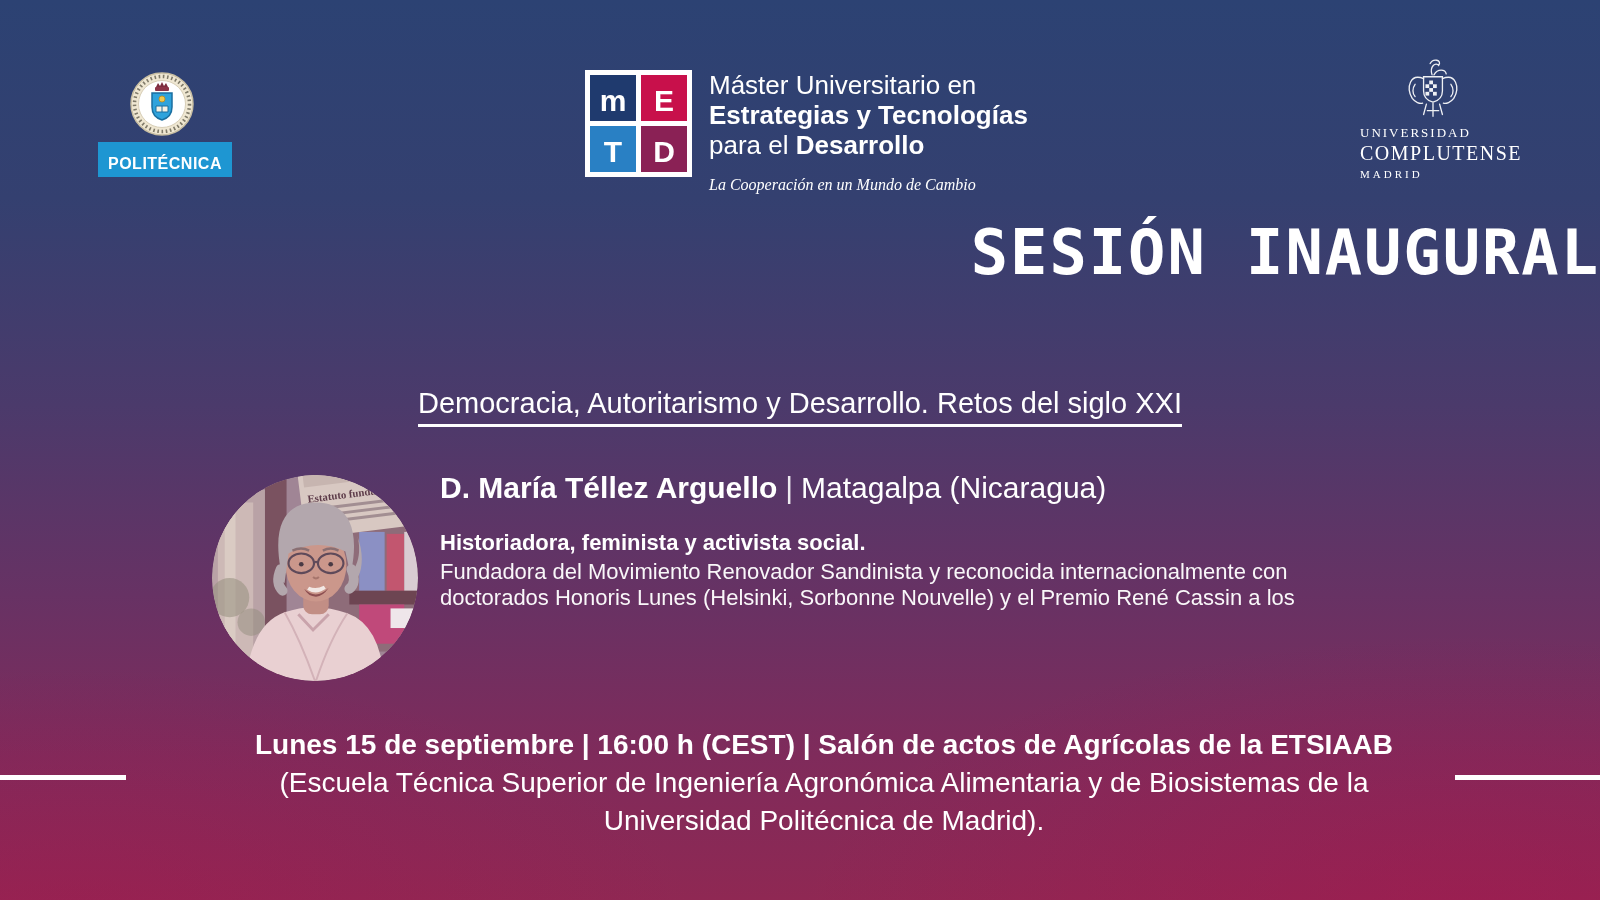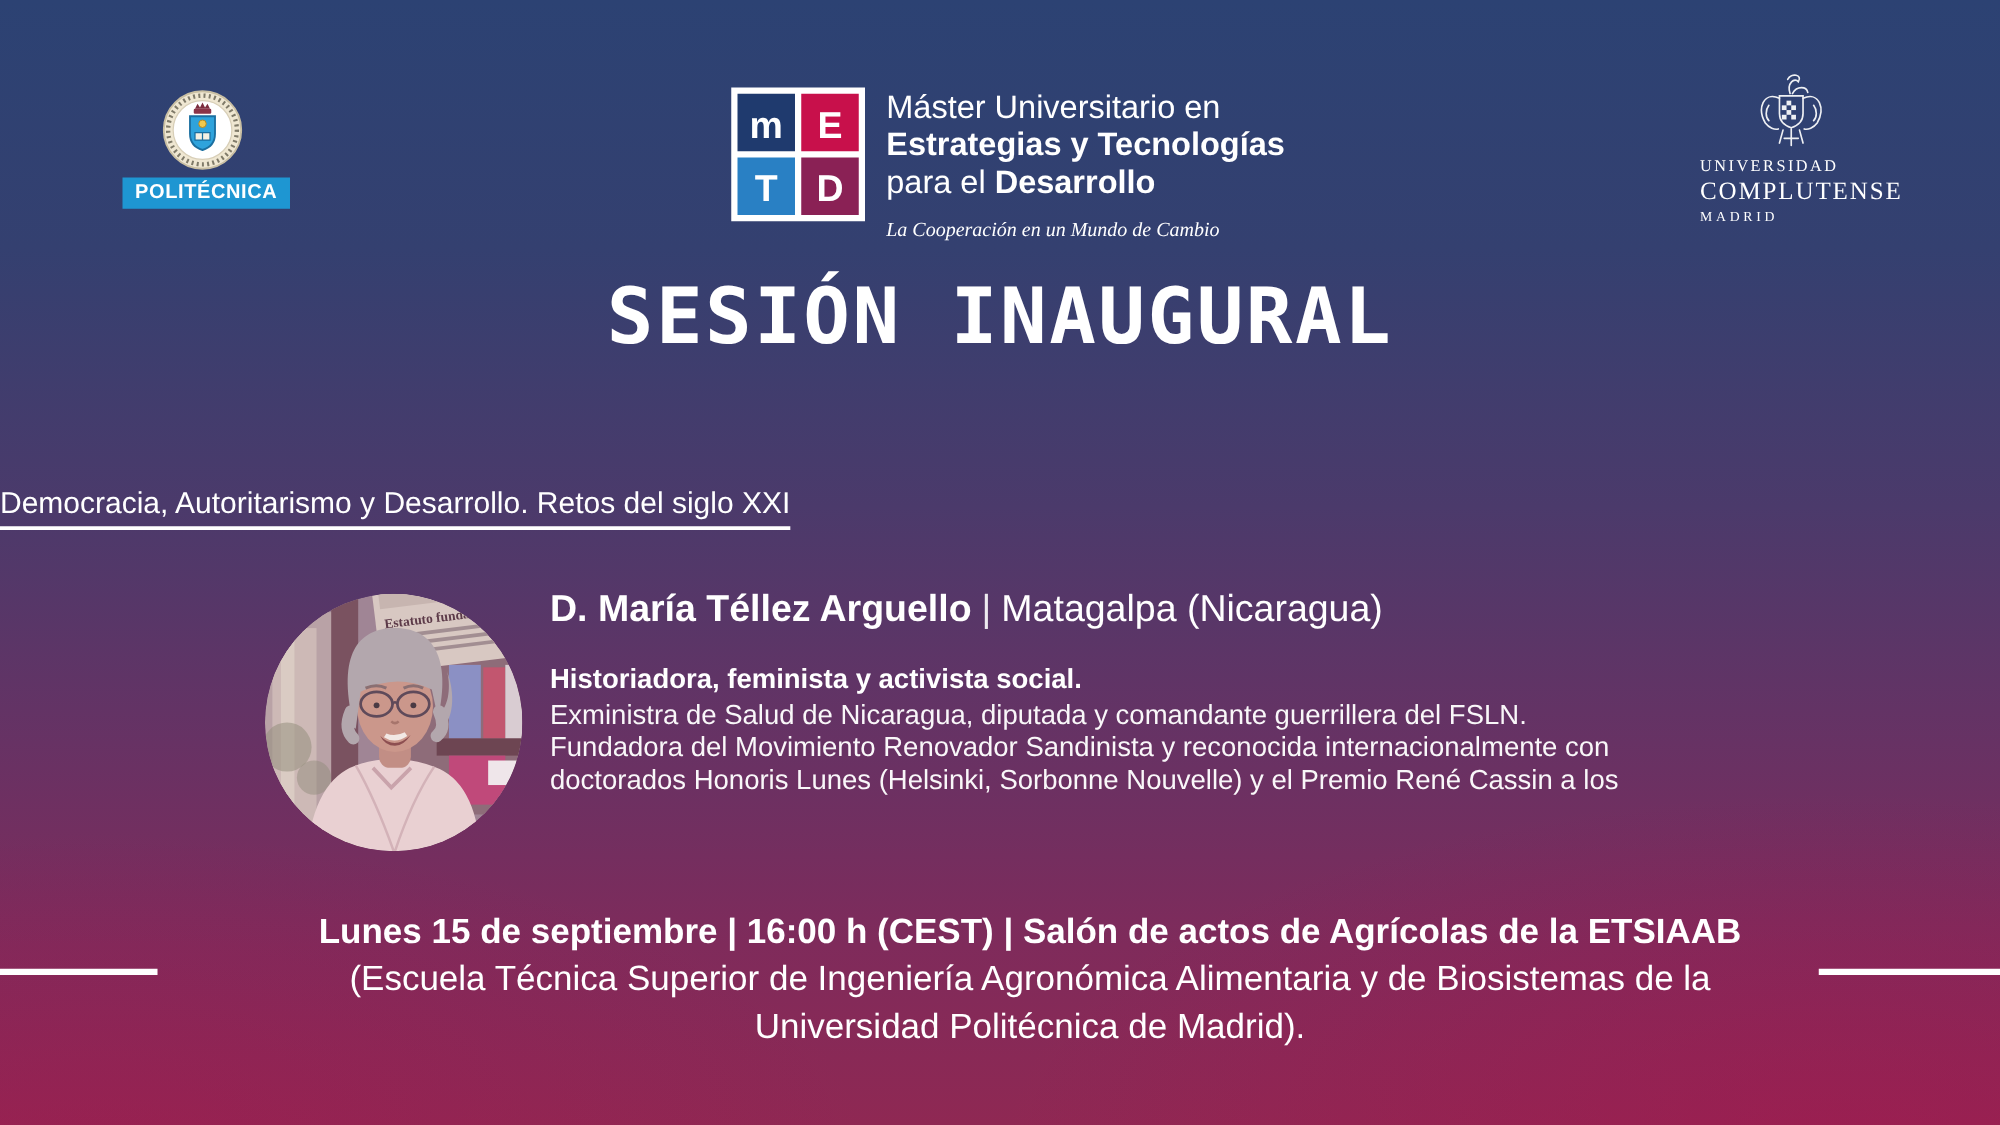--- a/index.html
+++ b/index.html
@@ -10,44 +10,44 @@
       radial-gradient(ellipse 60% 45% at 92% 102%, rgba(173,16,77,.40), rgba(173,16,77,0) 70%),
       radial-gradient(ellipse 55% 40% at 5% 102%, rgba(173,16,77,.30), rgba(173,16,77,0) 70%),
       linear-gradient(180deg,#2c4273 0%,#344070 22%,#4b3a6b 45%,#673264 66%,#7f2b5b 84%,#8f2853 100%);
   }
   .abs{position:absolute;}
 
   
   .upm{left:98px;top:72px;width:128px;text-align:center;}
   .upm svg{display:block;margin:0 auto 6px auto;}
   .upm-label{display:inline-block;background:#1e96d2;color:#fff;font-weight:bold;
-    font-size:16px;letter-spacing:.5px;padding:3px 10px 4px 10px;}
+    font-size:16px;letter-spacing:.5px;padding:13px 10px 4px 10px;}
 
   .metd{left:585px;top:70px;display:flex;align-items:flex-start;}
   .metd-box{background:#ffffff;padding:5px;display:grid;grid-template-columns:46px 46px;
     grid-template-rows:46px 46px;gap:5px;}
   .metd-sq{display:flex;align-items:flex-end;justify-content:center;
     color:#fff;font-weight:bold;font-size:30px;line-height:1;padding-bottom:5px;}
   .metd-text{margin-left:17px;font-size:26px;line-height:30px;}
   .metd-text .bold{font-weight:bold;}
   .metd-tagline{font-size:16px;font-style:italic;margin-top:10px;font-family:Liberation Serif, serif;}
 
   .ucm{left:1360px;top:56px;width:145px;font-family:"Liberation Serif",serif;}
   .ucm svg{display:block;margin:0 auto 3px auto;opacity:.92;}
   .ucm-l1{font-size:13px;letter-spacing:2px;}
   .ucm-l2{font-size:20px;letter-spacing:1.5px;margin-top:1px;}
   .ucm-l3{font-size:11px;letter-spacing:3px;margin-top:3px;}
 
   
-  .main-title{left:0;right:0;top:220px;text-align:center;
+  .main-title{left:0;right:0;top:220px;text-align:right;
     font-family:"DejaVu Sans Mono",monospace;font-weight:bold;
     font-size:62px;line-height:66px;letter-spacing:2px;}
   .subtitle{left:0;right:0;top:314px;text-align:center;font-size:25px;line-height:34px;}
   .subtitle .bold{font-weight:bold;}
-  .session-title{left:0;right:0;top:378px;font-size:24px;font-weight:normal;
+  .session-title{left:0;right:0;top:378px;text-align:center;font-size:29px;font-weight:normal;
     line-height:50px;margin:0;}
   .session-title span{text-decoration:underline;text-decoration-thickness:3px;text-underline-offset:11px;}
 
   
   .photo{left:212px;top:475px;width:206px;height:206px;border-radius:50%;overflow:hidden;}
   .speaker{left:440px;top:470px;width:980px;}
   .speaker-name-line{font-size:30px;line-height:36px;margin-bottom:24px;}
   .speaker-name-line .name{font-weight:bold;}
   .speaker-name-line .sep{font-weight:300;opacity:.9;padding:0 8px;}
   .speaker-name-line .origin{font-weight:normal;}
@@ -174,21 +174,20 @@
       </g>
     </svg>
   </div>
 
   <div class="abs speaker">
     <div class="speaker-name-line">
       <span class="name">D. María Téllez Arguello</span><span class="sep">|</span><span class="origin">Matagalpa (Nicaragua)</span>
     </div>
     <div class="speaker-role">Historiadora, feminista y activista social.</div>
     <div class="speaker-bio">
-      <div>Exministra de Salud de Nicaragua, diputada y comandante guerrillera del FSLN.</div>
       <div>Fundadora del Movimiento Renovador Sandinista y reconocida internacionalmente con</div>
       <div>doctorados Honoris Lunes (Helsinki, Sorbonne Nouvelle) y el Premio René Cassin a los</div>
     </div>
   </div>
 
   <div class="abs footer">
     <div class="bold">Lunes 15 de septiembre | 16:00 h (CEST) | Salón de actos de Agrícolas de la ETSIAAB</div>
     <div>(Escuela Técnica Superior de Ingeniería Agronómica Alimentaria y de Biosistemas de la</div>
     <div>Universidad Politécnica de Madrid).</div>
   </div>

